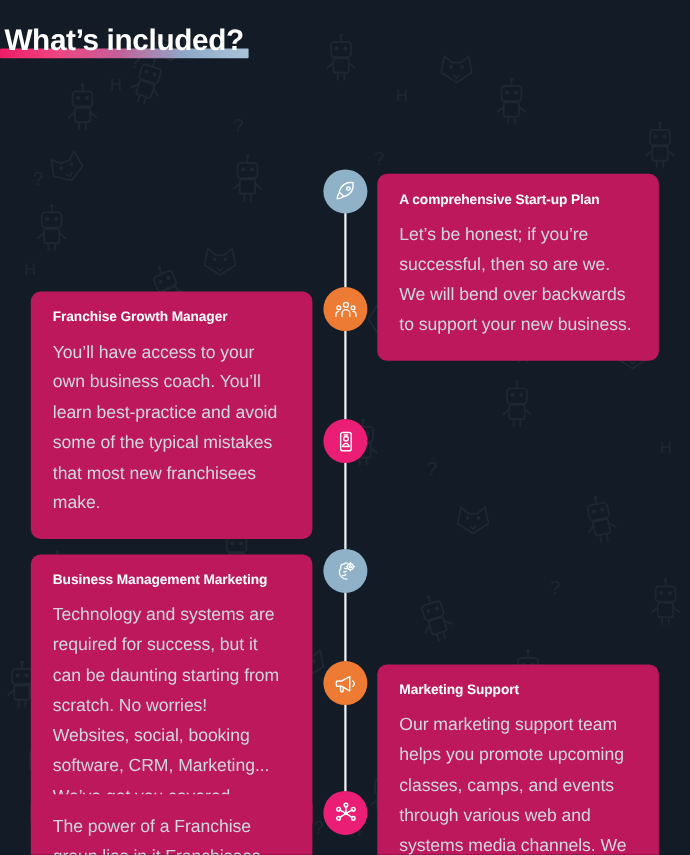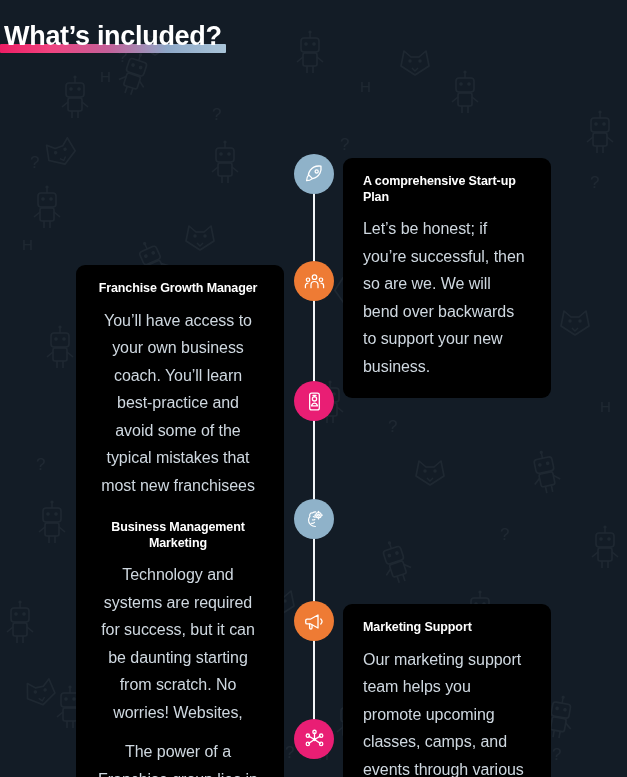--- a/index.html
+++ b/index.html
@@ -68,27 +68,27 @@
     top: 86px;
     width: 2px;
     height: 590px;
     background: #f2f5f8;
     border-radius: 1px;
     z-index: 1;
   }
 
   .card {
     position: absolute;
-    background: #000000;
+    background: #be185d;
     border-radius: 9px;
     padding: 16px 24px 18px 20px;
-    width: 208px;
+    width: 256px;
   }
   .card.right { left: 343px; }
-  .card.left  { left: 28px; text-align: center; margin-left: 48px; }
+  .card.left  { left: 28px; text-align: left; }
 
   .card-title {
     color: #ffffff;
     font-size: 12.5px;
     font-weight: bold;
     letter-spacing: -0.1px;
     margin-bottom: 10px;
     line-height: 1.25;
   }
   .card-body {

